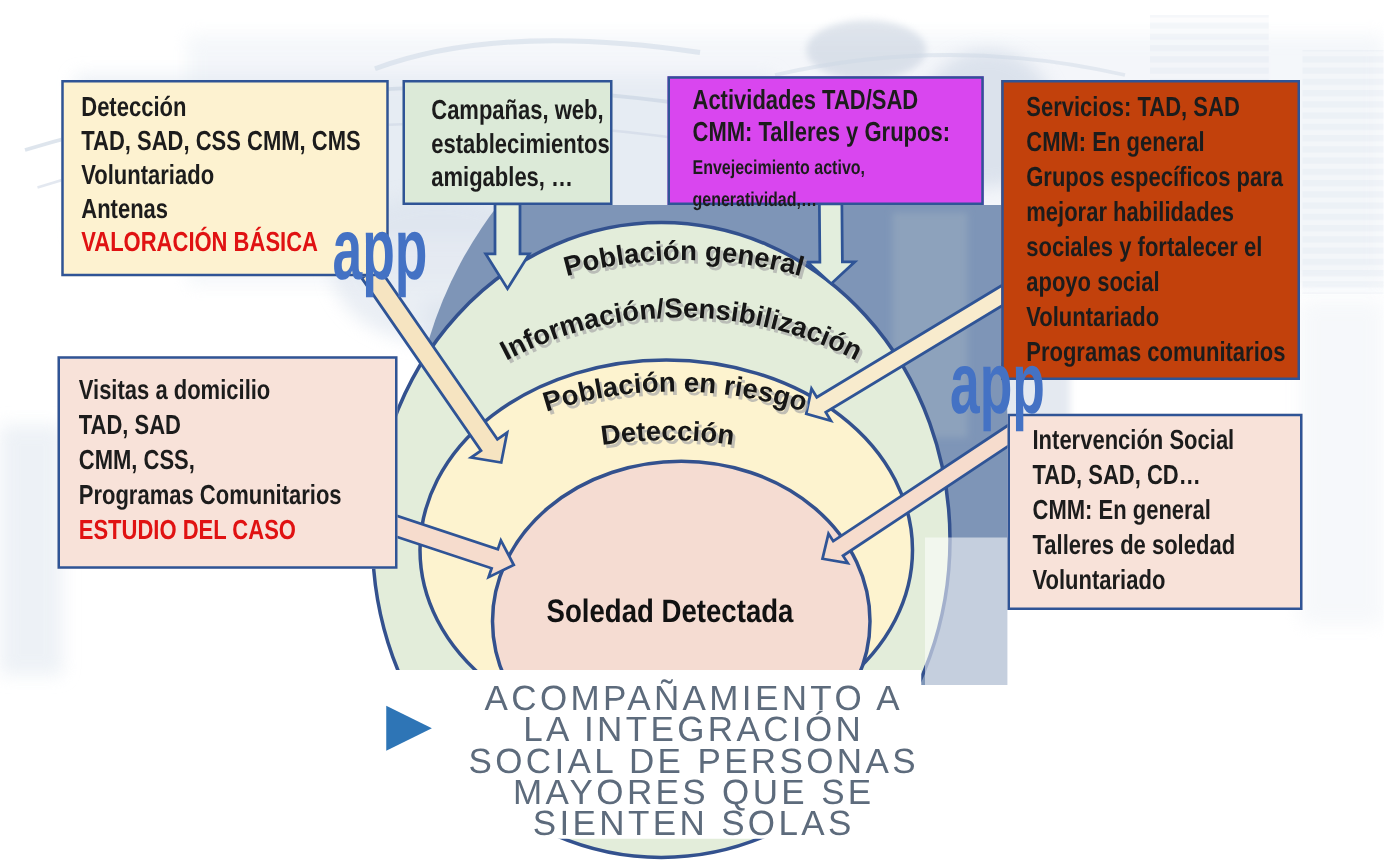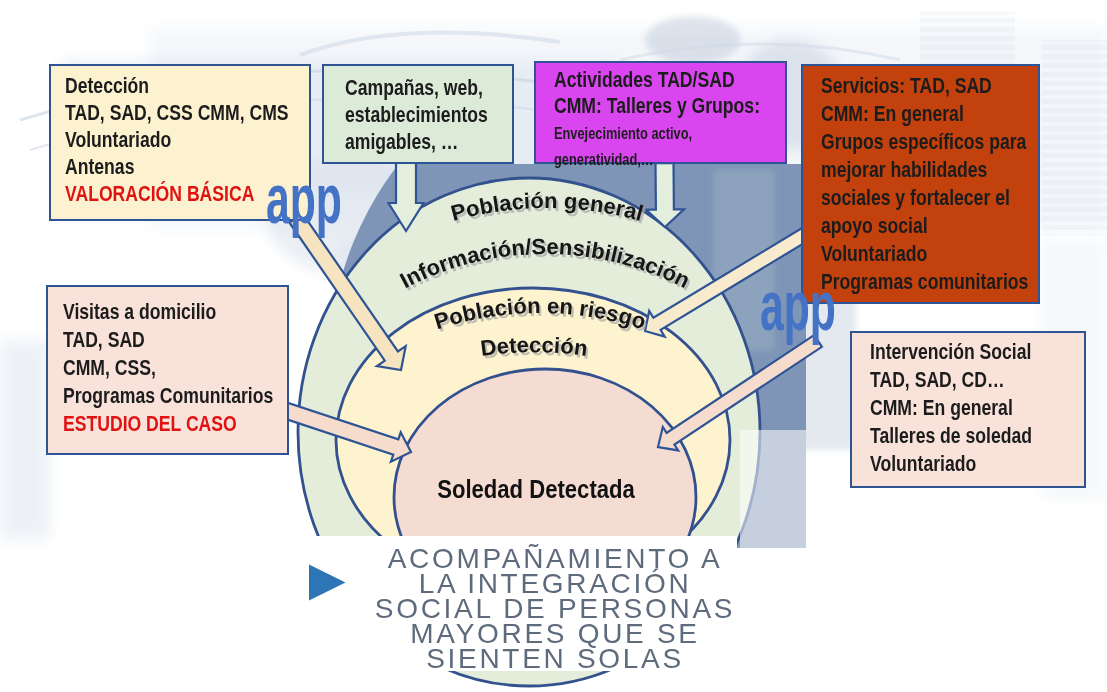--- a/index.html
+++ b/index.html
@@ -90,33 +90,33 @@
   </g>
   <text x="536" y="498" text-anchor="middle" font-size="26" font-weight="bold" fill="#111" transform="translate(536,498) scale(0.85,1) translate(-536,-498)">Soledad Detectada</text>
 
   <rect x="312" y="536" width="425" height="135" fill="#ffffff"></rect>
   <polygon points="309,564.5 345.5,582.5 309,600.5" fill="#2e75b6"></polygon>
 </svg>
 
 <div class="box" style="left:49px;top:64px;width:262px;height:157px;background:#fdf2d0;padding:6px 0 0 14px;">
 <div class="tx">Detección<br>TAD, SAD, CSS CMM, CMS<br>Voluntariado<br>Antenas<br><span class="red">VALORACIÓN BÁSICA</span></div>
 </div>
-<div class="box" style="left:322px;top:64px;width:192px;height:100px;background:#dcead8;padding:8px 0 0 21px;">
+<div class="box" style="left:322px;top:64px;width:168px;height:100px;background:#dcead8;padding:8px 0 0 21px;">
 <div class="tx">Campañas, web,<br>establecimientos<br>amigables, …</div>
 </div>
 <div class="box" style="left:534px;top:61px;width:253px;height:103px;background:#d946ef;padding:4px 0 0 18px;line-height:26px;">
 <div class="tx">Actividades TAD/SAD<br>CMM: Talleres y Grupos:<br><span style="font-size:16px;line-height:21px;">Envejecimiento activo,<br>generatividad,…</span></div>
 </div>
 <div class="box" style="left:801px;top:64px;width:239px;height:240px;background:#c2410c;padding:6px 0 0 18px;line-height:28px;">
 <div class="tx">Servicios: TAD, SAD<br>CMM: En general<br>Grupos específicos para<br>mejorar habilidades<br>sociales y fortalecer el<br>apoyo social<br>Voluntariado<br>Programas comunitarios</div>
 </div>
-<div class="box" style="left:46px;top:285px;width:243px;height:170px;background:#f8e2d9;padding:11px 0 0 15px;line-height:28px;">
+<div class="box" style="left:46px;top:285px;width:272px;height:170px;background:#f8e2d9;padding:11px 0 0 15px;line-height:28px;">
 <div class="tx">Visitas a domicilio<br>TAD, SAD<br>CMM, CSS,<br>Programas Comunitarios<br><span class="red">ESTUDIO DEL CASO</span></div>
 </div>
-<div class="box" style="left:806px;top:331px;width:236px;height:157px;background:#f8e2d9;padding:5px 0 0 18px;line-height:28px;margin-left:44px;">
+<div class="box" style="left:806px;top:331px;width:236px;height:157px;background:#f8e2d9;padding:5px 0 0 18px;line-height:28px;">
 <div class="tx">Intervención Social<br>TAD, SAD, CD…<br>CMM: En general<br>Talleres de soledad<br>Voluntariado</div>
 </div>
 
 <div class="app" style="left:266px;top:164px;">app</div>
 <div class="app" style="left:760px;top:271px;">app</div>
 
 <div style="position:absolute;left:340px;top:545.5px;width:430px;text-align:center;color:#5d6b7c;
      font-size:28px;line-height:25px;letter-spacing:2.7px;">
 ACOMPAÑAMIENTO A<br>LA INTEGRACIÓN<br>SOCIAL DE PERSONAS<br>MAYORES QUE SE<br>SIENTEN SOLAS
 </div>

